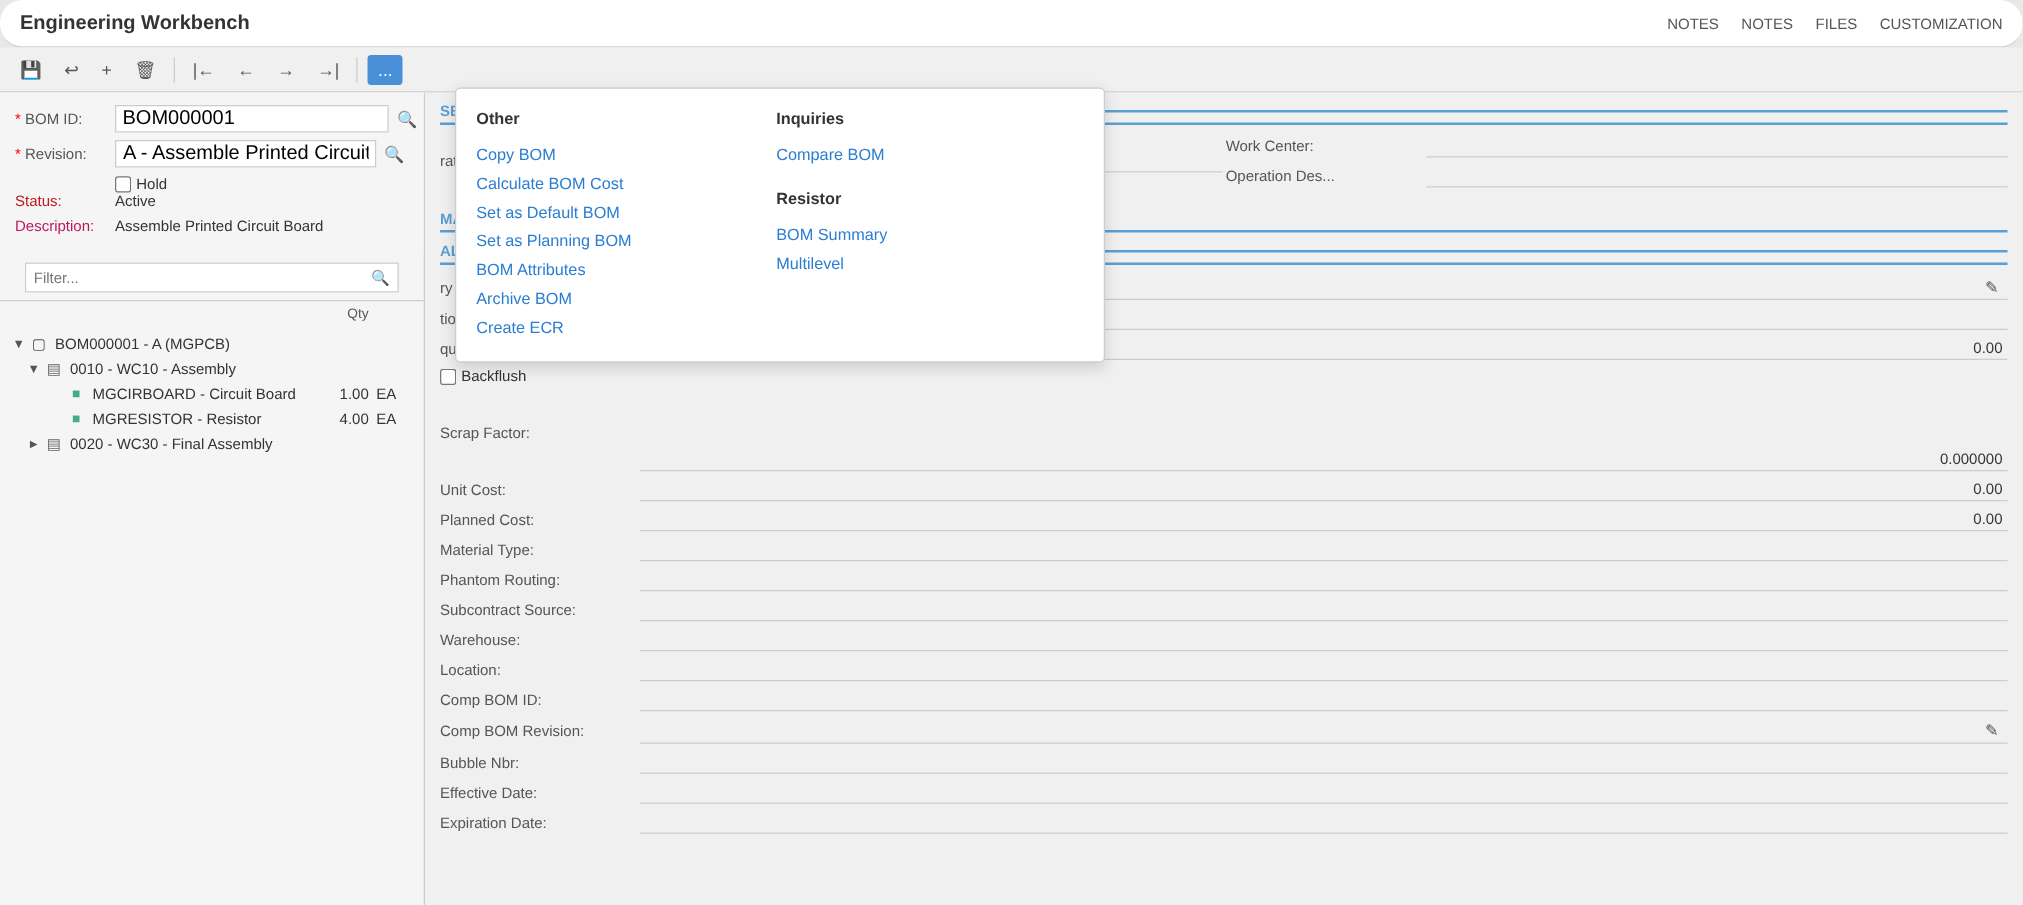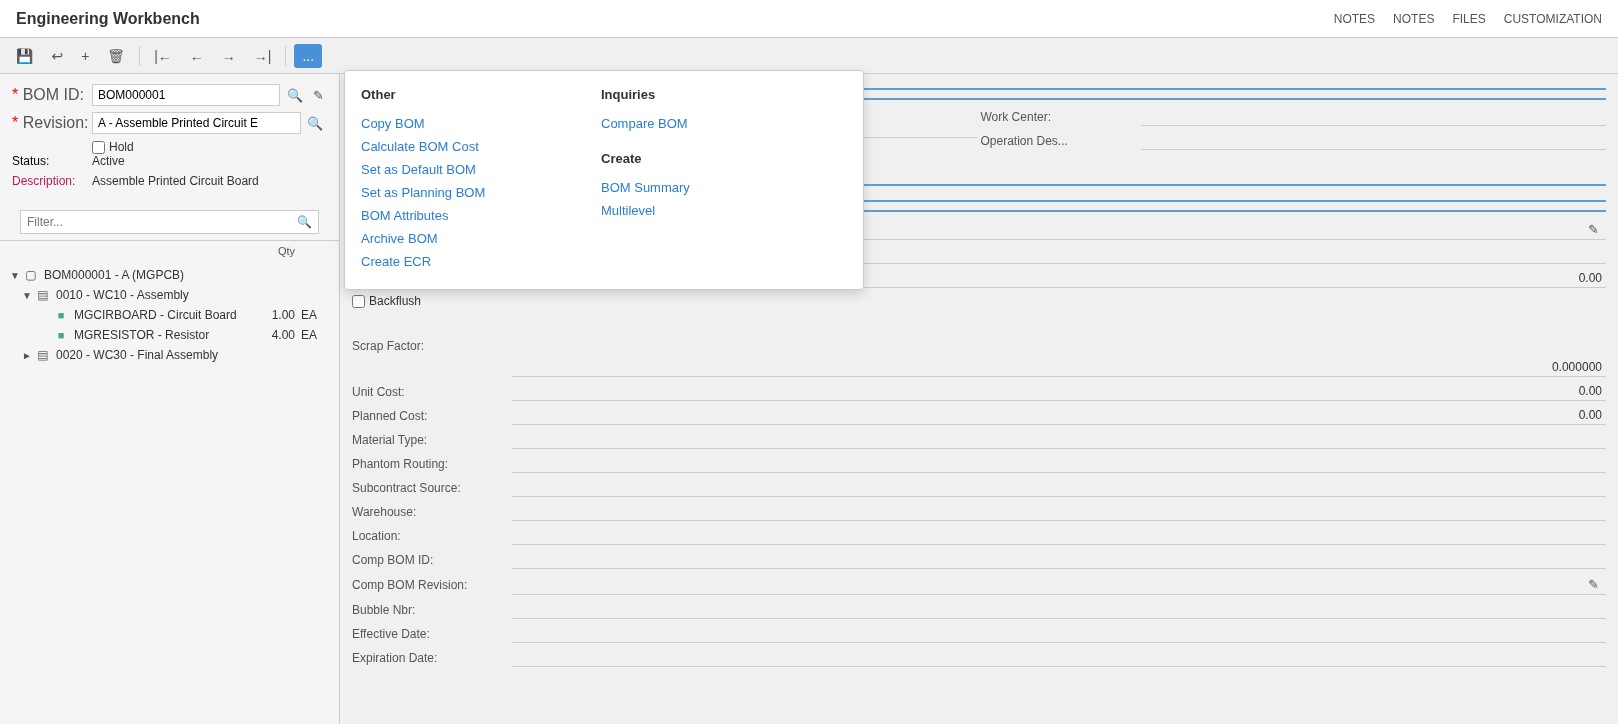--- a/index.html
+++ b/index.html
@@ -3,20 +3,21 @@
   <meta charset="utf-8">
   <style>
     * { box-sizing: border-box; margin: 0; padding: 0; }
     body { font-family: Arial, sans-serif; font-size: 12px; background: #e8e8e8; color: #333; overflow: hidden; }
 
     
     .top-bar {
       display: flex; align-items: center; justify-content: space-between;
       background: #fff; padding: 6px 16px; border-bottom: 1px solid #ccc;
       height: 38px;
+      border-radius: 18px;
     }
     .top-bar-title { font-size: 16px; font-weight: bold; color: #333; }
     .top-bar-actions { display: flex; gap: 18px; align-items: center; font-size: 12px; color: #555; }
     .top-bar-actions span { cursor: pointer; }
 
     
     .toolbar {
       display: flex; align-items: center; gap: 6px;
       background: #f0f0f0; padding: 5px 10px; border-bottom: 1px solid #ccc;
       height: 36px;
@@ -38,31 +39,31 @@
     }
 
     
     .left-panel {
       width: 340px; background: #f5f5f5; border-right: 1px solid #ccc;
       display: flex; flex-direction: column;
       overflow: hidden; flex-shrink: 0;
     }
     .form-section { padding: 10px 12px; background: #f5f5f5; }
     .form-row { display: flex; align-items: center; margin-bottom: 6px; }
-    .form-label { width: 80px; font-size: 16px; color: #555; flex-shrink: 0; }
+    .form-label { width: 80px; font-size: 12px; color: #555; flex-shrink: 0; }
     .form-label.required::before { content: '* '; color: red; }
     .form-input-wrap { flex: 1; display: flex; align-items: center; gap: 4px; }
     .form-input {
       flex: 1; padding: 2px 5px; border: 1px solid #ccc;
-      background: #fff; font-size: 12px; height: 22px;
+      background: #fff; font-size: 16px; height: 22px;
     }
     .icon-btn { background: none; border: none; cursor: pointer; font-size: 13px; color: #555; padding: 1px 3px; }
     .checkbox-wrap { display: flex; align-items: center; gap: 4px; margin-left: 80px; }
     .status-row { display: flex; margin-bottom: 6px; }
-    .status-label { width: 80px; font-size: 12px; color: #000000; }
+    .status-label { width: 80px; font-size: 12px; color: #b91c1c; }
     .status-value { font-size: 12px; color: #333; }
     .desc-row { display: flex; margin-bottom: 6px; }
     .desc-label { width: 80px; font-size: 12px; color: #be185d; }
     .desc-value { font-size: 12px; color: #333; }
 
     
     .filter-wrap { padding: 6px 20px; border-bottom: 1px solid #ccc; }
     .filter-input-wrap { display: flex; align-items: center; border: 1px solid #ccc; background: #fff; height: 24px; }
     .filter-input { flex: 1; border: none; outline: none; padding: 0 6px; font-size: 12px; }
     .filter-icon { padding: 0 6px; color: #888; }
@@ -96,21 +97,21 @@
     .right-value { flex: 1; font-size: 12px; color: #333; border-bottom: 1px solid #ccc; padding: 1px 4px; min-height: 18px; }
     .right-value.with-icon { display: flex; align-items: center; justify-content: space-between; }
     .checkbox-field { display: flex; align-items: center; gap: 4px; margin-bottom: 6px; }
 
     
     .dropdown-overlay {
       position: fixed; top: 0; left: 0; right: 0; bottom: 0;
       z-index: 100;
     }
     .dropdown-menu {
-      position: fixed; top: 70px; left: 344px;
+      position: fixed; top: 70px; left: 364px;
       background: #fff; border: 1px solid #ccc; border-radius: 4px;
       box-shadow: 0 4px 12px rgba(0,0,0,0.15);
       z-index: 101; padding: 16px; min-width: 520px;
       display: flex; gap: 40px;
     }
     .menu-column { min-width: 200px; }
     .menu-section-title { font-size: 13px; font-weight: bold; color: #333; margin-bottom: 10px; }
     .menu-item {
       display: block; font-size: 13px; color: #2a7dd1; cursor: pointer;
       padding: 4px 0; text-decoration: none;
@@ -378,19 +379,19 @@
       <a class="menu-item">Set as Planning BOM</a>
       <a class="menu-item">BOM Attributes</a>
       <a class="menu-item">Archive BOM</a>
       <a class="menu-item">Create ECR</a>
     </div>
 
     <div class="menu-column">
       <div class="menu-section-title">Inquiries</div>
       <a class="menu-item">Compare BOM</a>
 
-      <div class="menu-section-title" style="margin-top:16px;">Create</div>
+      <div class="menu-section-title" style="margin-top:16px;">Resistor</div>
       <a class="menu-item">BOM Summary</a>
       <a class="menu-item">Multilevel</a>
     </div>
 
   </div>
 </div>
 
 </body></html>

